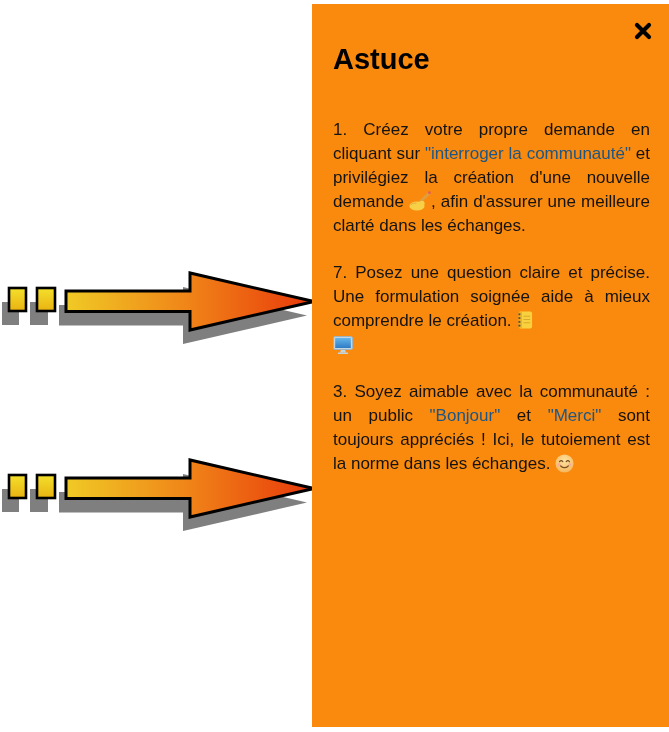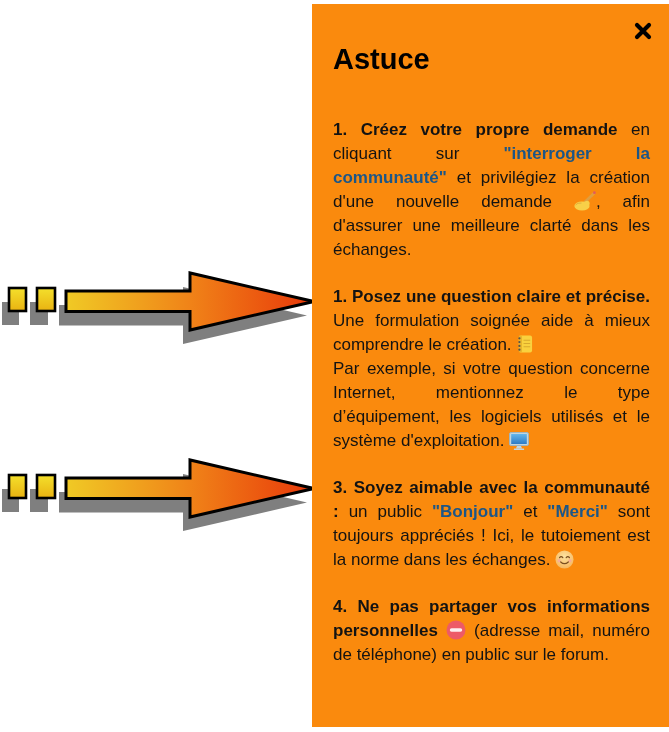--- a/index.html
+++ b/index.html
@@ -16,21 +16,21 @@
     display:flex;align-items:center;justify-content:center;cursor:pointer;
   }
   .panel-title{
     font-size:29px;font-weight:bold;color:#000000;margin:24px 0 0 0;line-height:34px;
   }
   .tip{
     font-size:17px;line-height:24px;color:#131313;text-align:justify;
     margin:23px 0 0 0;
   }
   .tip:first-of-type{margin-top:42px;}
-  .tip b{font-weight:bold;margin-top:44px;}
+  .tip b{font-weight:normal;margin-top:44px;}
   .blue{color:#1C5687;font-weight:bold;}
   .emoji{display:inline-block;}
   .emoji svg{vertical-align:-4px;}
   .arrow-wrap{position:absolute;left:0;width:320px;height:86px;}
   #arrow1{top:262px;}
   #arrow2{top:449px;}
 </style>
 </head>
 <body>
 
@@ -93,29 +93,29 @@
   <h1 class="panel-title">Astuce</h1>
 
   <p class="tip"><b>1. Créez votre propre demande</b><span> en cliquant sur </span><b class="blue">"interroger la communauté"</b><span> et privilégiez la création d'une nouvelle demande </span><span class="emoji"><svg width="22" height="20" viewBox="0 0 22 20">
           <path d="M19.5,0.8 l2,2 L12,12 l-3.2,1.2 1.2,-3.2 Z" fill="#E09E3F"></path>
           <circle cx="20.4" cy="1.7" r="1.4" fill="#E25C5C"></circle>
           <ellipse cx="8" cy="15" rx="7.6" ry="4.6" fill="#F8D048"></ellipse>
           <circle cx="13" cy="12.3" r="2.6" fill="#F8D048"></circle>
           <path d="M1.5,14 q2,-2.5 6,-2" stroke="#D9A43C" stroke-width="0.8" fill="none"></path>
         </svg></span><span>, afin d'assurer une meilleure clarté dans les échanges.</span></p>
 
-  <p class="tip"><b>1. Posez une question claire et précise.</b><span> Une formulation soignée aide à mieux comprendre le création. </span><span class="emoji"><svg width="17" height="20" viewBox="0 0 18 20">
+  <p class="tip"><b>7. Posez une question claire et précise.</b><span> Une formulation soignée aide à mieux comprendre le création. </span><span class="emoji"><svg width="17" height="20" viewBox="0 0 18 20">
           <rect x="3" y="1" width="14" height="18" rx="2" fill="#F9D13E"></rect>
           <rect x="3" y="1" width="3.4" height="18" rx="1.5" fill="#E8B42B"></rect>
           <circle cx="3.6" cy="4" r="1.2" fill="#5B5347"></circle>
           <circle cx="3.6" cy="8" r="1.2" fill="#5B5347"></circle>
           <circle cx="3.6" cy="12" r="1.2" fill="#5B5347"></circle>
           <circle cx="3.6" cy="16" r="1.2" fill="#5B5347"></circle>
           <path d="M8,6 h7 M8,9.5 h7 M8,13 h7" stroke="#D9A92C" stroke-width="1.1"></path>
-        </svg></span><br><span>Par exemple, si votre question concerne Internet, mentionnez le type d’équipement, les logiciels utilisés et le système d'exploitation. </span><span class="emoji"><svg width="20" height="18" viewBox="0 0 20 18">
+        </svg></span><br><span class="emoji"><svg width="20" height="18" viewBox="0 0 20 18">
           <defs>
             <linearGradient id="scr" x1="0" y1="0" x2="0" y2="1">
               <stop offset="0" stop-color="#63B6EC"></stop>
               <stop offset="1" stop-color="#2E7BC4"></stop>
             </linearGradient>
           </defs>
           <rect x="0.5" y="0.5" width="19" height="13" rx="1.5" fill="#C3D6DF" stroke="#9FB4BE"></rect>
           <rect x="2.2" y="2" width="15.6" height="10" fill="url(#scr)"></rect>
           <path d="M8,14 h4 l1.1,2.6 h-6.2 Z" fill="#C3D6DF"></path>
           <rect x="4.8" y="16.6" width="10.4" height="1.3" rx="0.6" fill="#C3D6DF"></rect>
@@ -129,18 +129,14 @@
             </radialGradient>
           </defs>
           <circle cx="10" cy="10" r="9.5" fill="url(#face)"></circle>
           <path d="M4.8,8.1 q1.7,-2.2 3.4,0" stroke="#7A4E20" stroke-width="1.3" fill="none" stroke-linecap="round"></path>
           <path d="M11.8,8.1 q1.7,-2.2 3.4,0" stroke="#7A4E20" stroke-width="1.3" fill="none" stroke-linecap="round"></path>
           <circle cx="4.3" cy="11.2" r="1.6" fill="#F7A8A0" opacity="0.85"></circle>
           <circle cx="15.7" cy="11.2" r="1.6" fill="#F7A8A0" opacity="0.85"></circle>
           <path d="M6,12.6 q4,3.6 8,0" stroke="#7A4E20" stroke-width="1.3" fill="none" stroke-linecap="round"></path>
         </svg></span></p>
 
-  <p class="tip"><b>4. Ne pas partager vos informations personnelles </b><span class="emoji"><svg width="20" height="20" viewBox="0 0 20 20">
-          <circle cx="10" cy="10" r="9.5" fill="#ED5A67"></circle>
-          <rect x="3.8" y="8.3" width="12.4" height="3.4" rx="1.7" fill="#FDEFF0"></rect>
-        </svg></span><span> (adresse mail, numéro de téléphone) en public sur le forum.</span></p>
 
 </div>
 
 </body></html>

